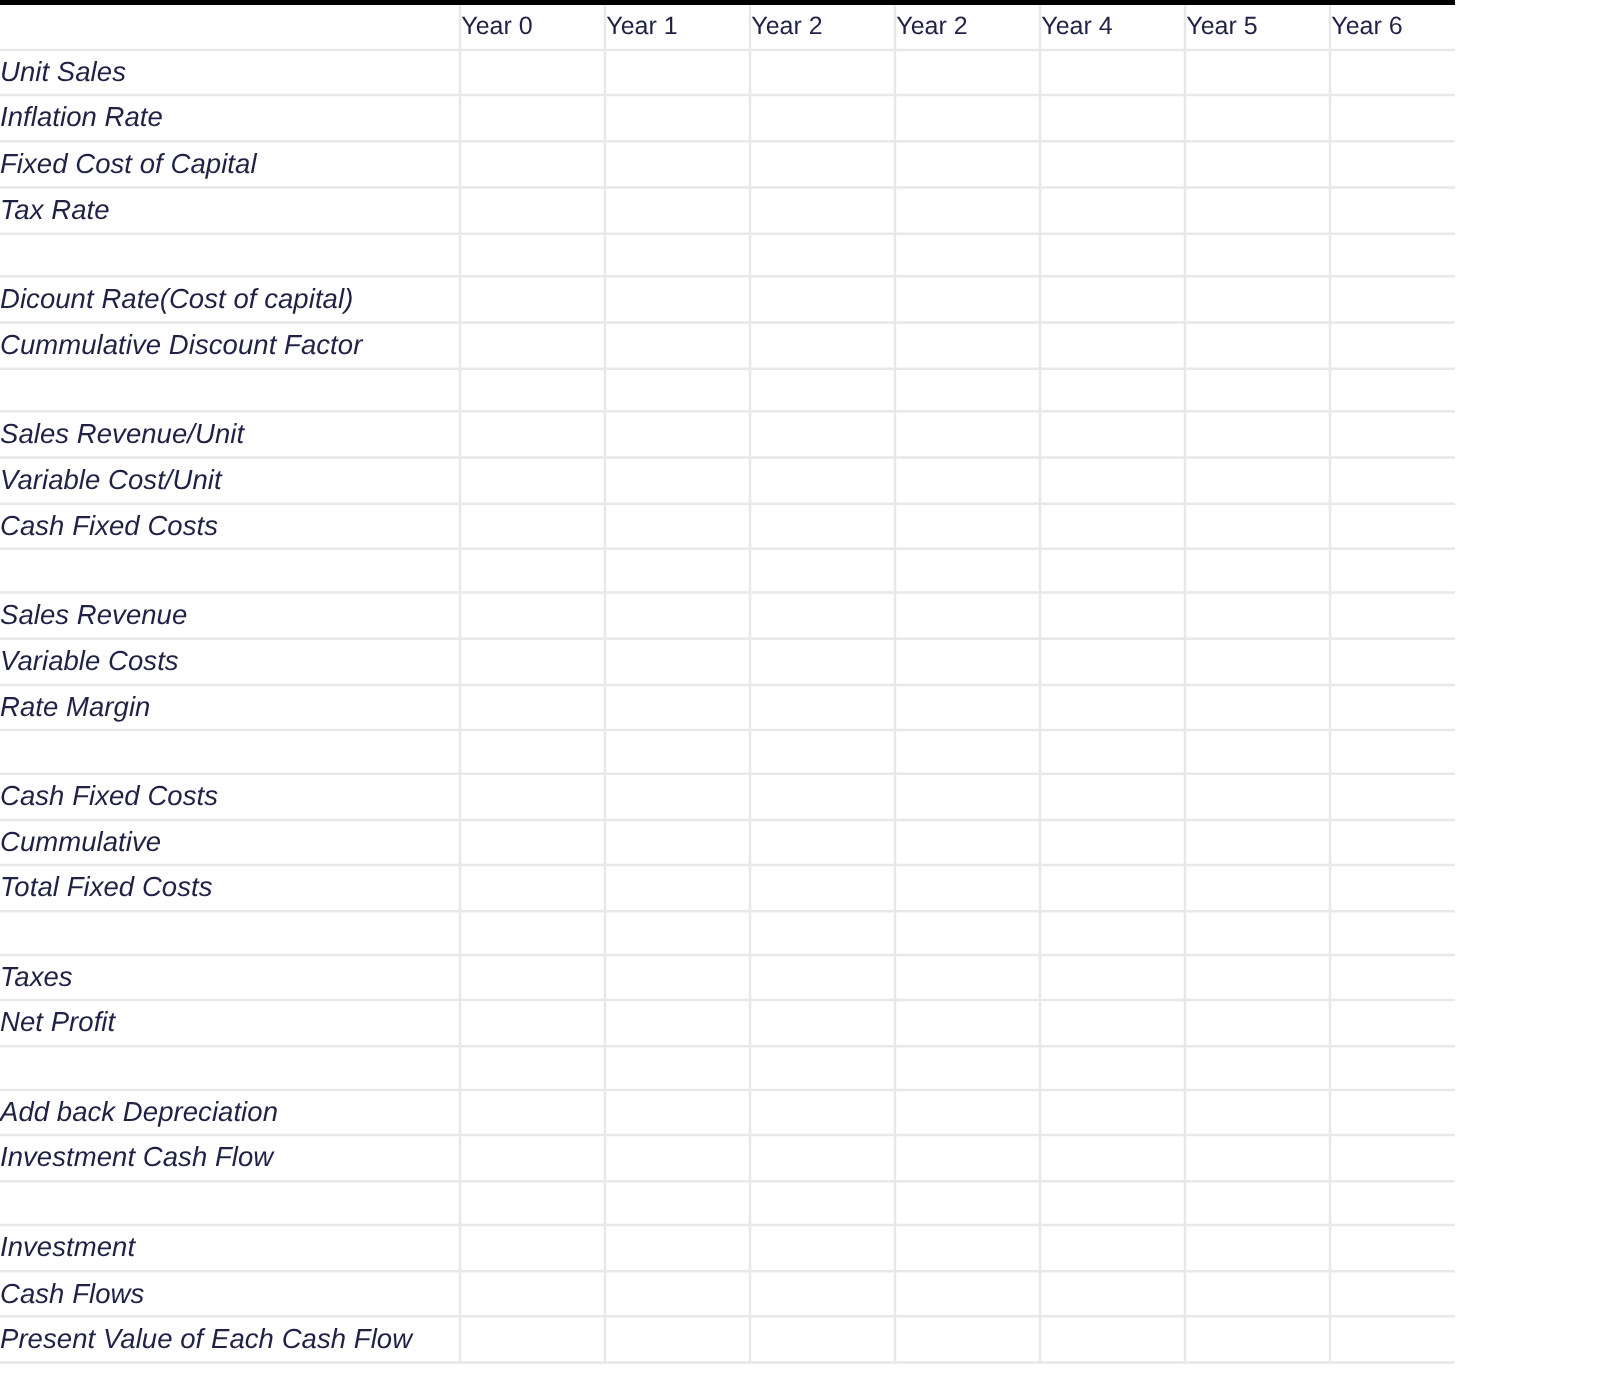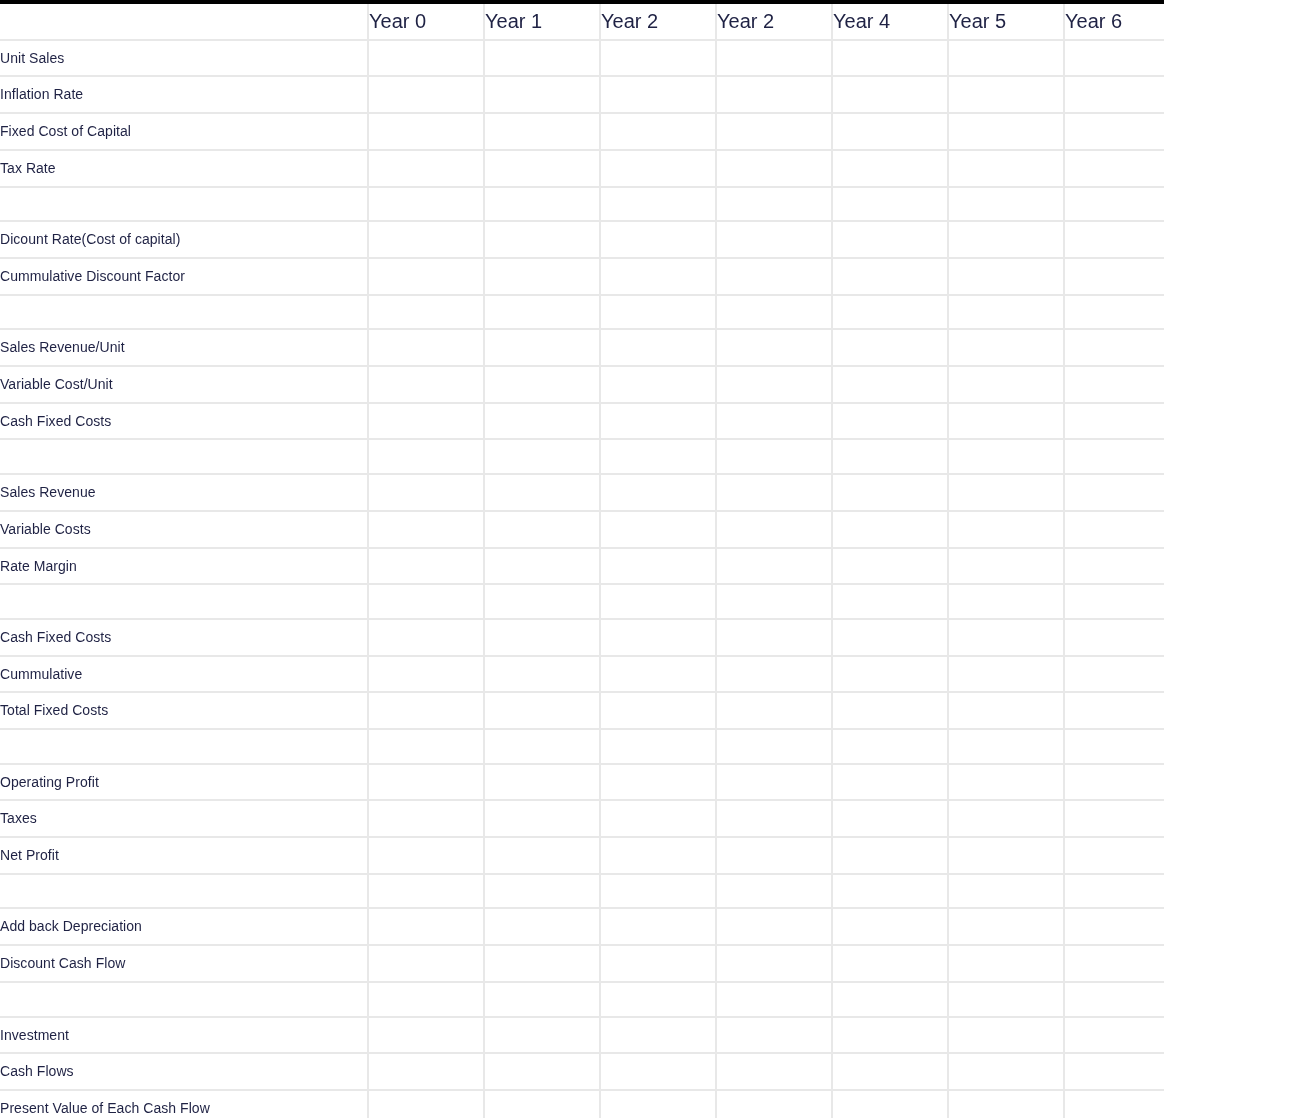--- a/index.html
+++ b/index.html
@@ -65,26 +65,27 @@
     vertical-align: middle;
     font-weight: normal;
   }
 
   
   col.c-label { width: 368px; }
   col.c-year  { width: 116px; }
 
   .label-cell {
     text-align: left;
-    font-size: 14px;
+    font-size: 22px;
     line-height: 34.7px;
     color: #1f2244;
     letter-spacing: 0.05px;
     padding-left: 1px;
     border-right: 2px solid #e8e8e8;
+    font-style: italic;
   }
 
   .label-cell.blank-row {
     color: transparent;
   }
 
   .year-head {
     text-align: left;
     font-size: 20px;
     line-height: 34.7px;
@@ -354,31 +355,20 @@
           <td class="value-cell"></td>
           <td class="value-cell"></td>
           <td class="value-cell"></td>
           <td class="value-cell"></td>
           <td class="value-cell"></td>
           <td class="value-cell"></td>
           <td class="value-cell"></td>
           <td class="value-cell"></td>
         </tr>
         <tr>
-          <td class="label-cell">Operating Profit</td>
-          <td class="value-cell"></td>
-          <td class="value-cell"></td>
-          <td class="value-cell"></td>
-          <td class="value-cell"></td>
-          <td class="value-cell"></td>
-          <td class="value-cell"></td>
-          <td class="value-cell"></td>
-          <td class="value-cell"></td>
-        </tr>
-        <tr>
           <td class="label-cell">Taxes</td>
           <td class="value-cell"></td>
           <td class="value-cell"></td>
           <td class="value-cell"></td>
           <td class="value-cell"></td>
           <td class="value-cell"></td>
           <td class="value-cell"></td>
           <td class="value-cell"></td>
           <td class="value-cell"></td>
         </tr>
@@ -409,21 +399,21 @@
           <td class="value-cell"></td>
           <td class="value-cell"></td>
           <td class="value-cell"></td>
           <td class="value-cell"></td>
           <td class="value-cell"></td>
           <td class="value-cell"></td>
           <td class="value-cell"></td>
           <td class="value-cell"></td>
         </tr>
         <tr>
-          <td class="label-cell">Discount Cash Flow</td>
+          <td class="label-cell">Investment Cash Flow</td>
           <td class="value-cell"></td>
           <td class="value-cell"></td>
           <td class="value-cell"></td>
           <td class="value-cell"></td>
           <td class="value-cell"></td>
           <td class="value-cell"></td>
           <td class="value-cell"></td>
           <td class="value-cell"></td>
         </tr>
         <tr class="spacer-row">

